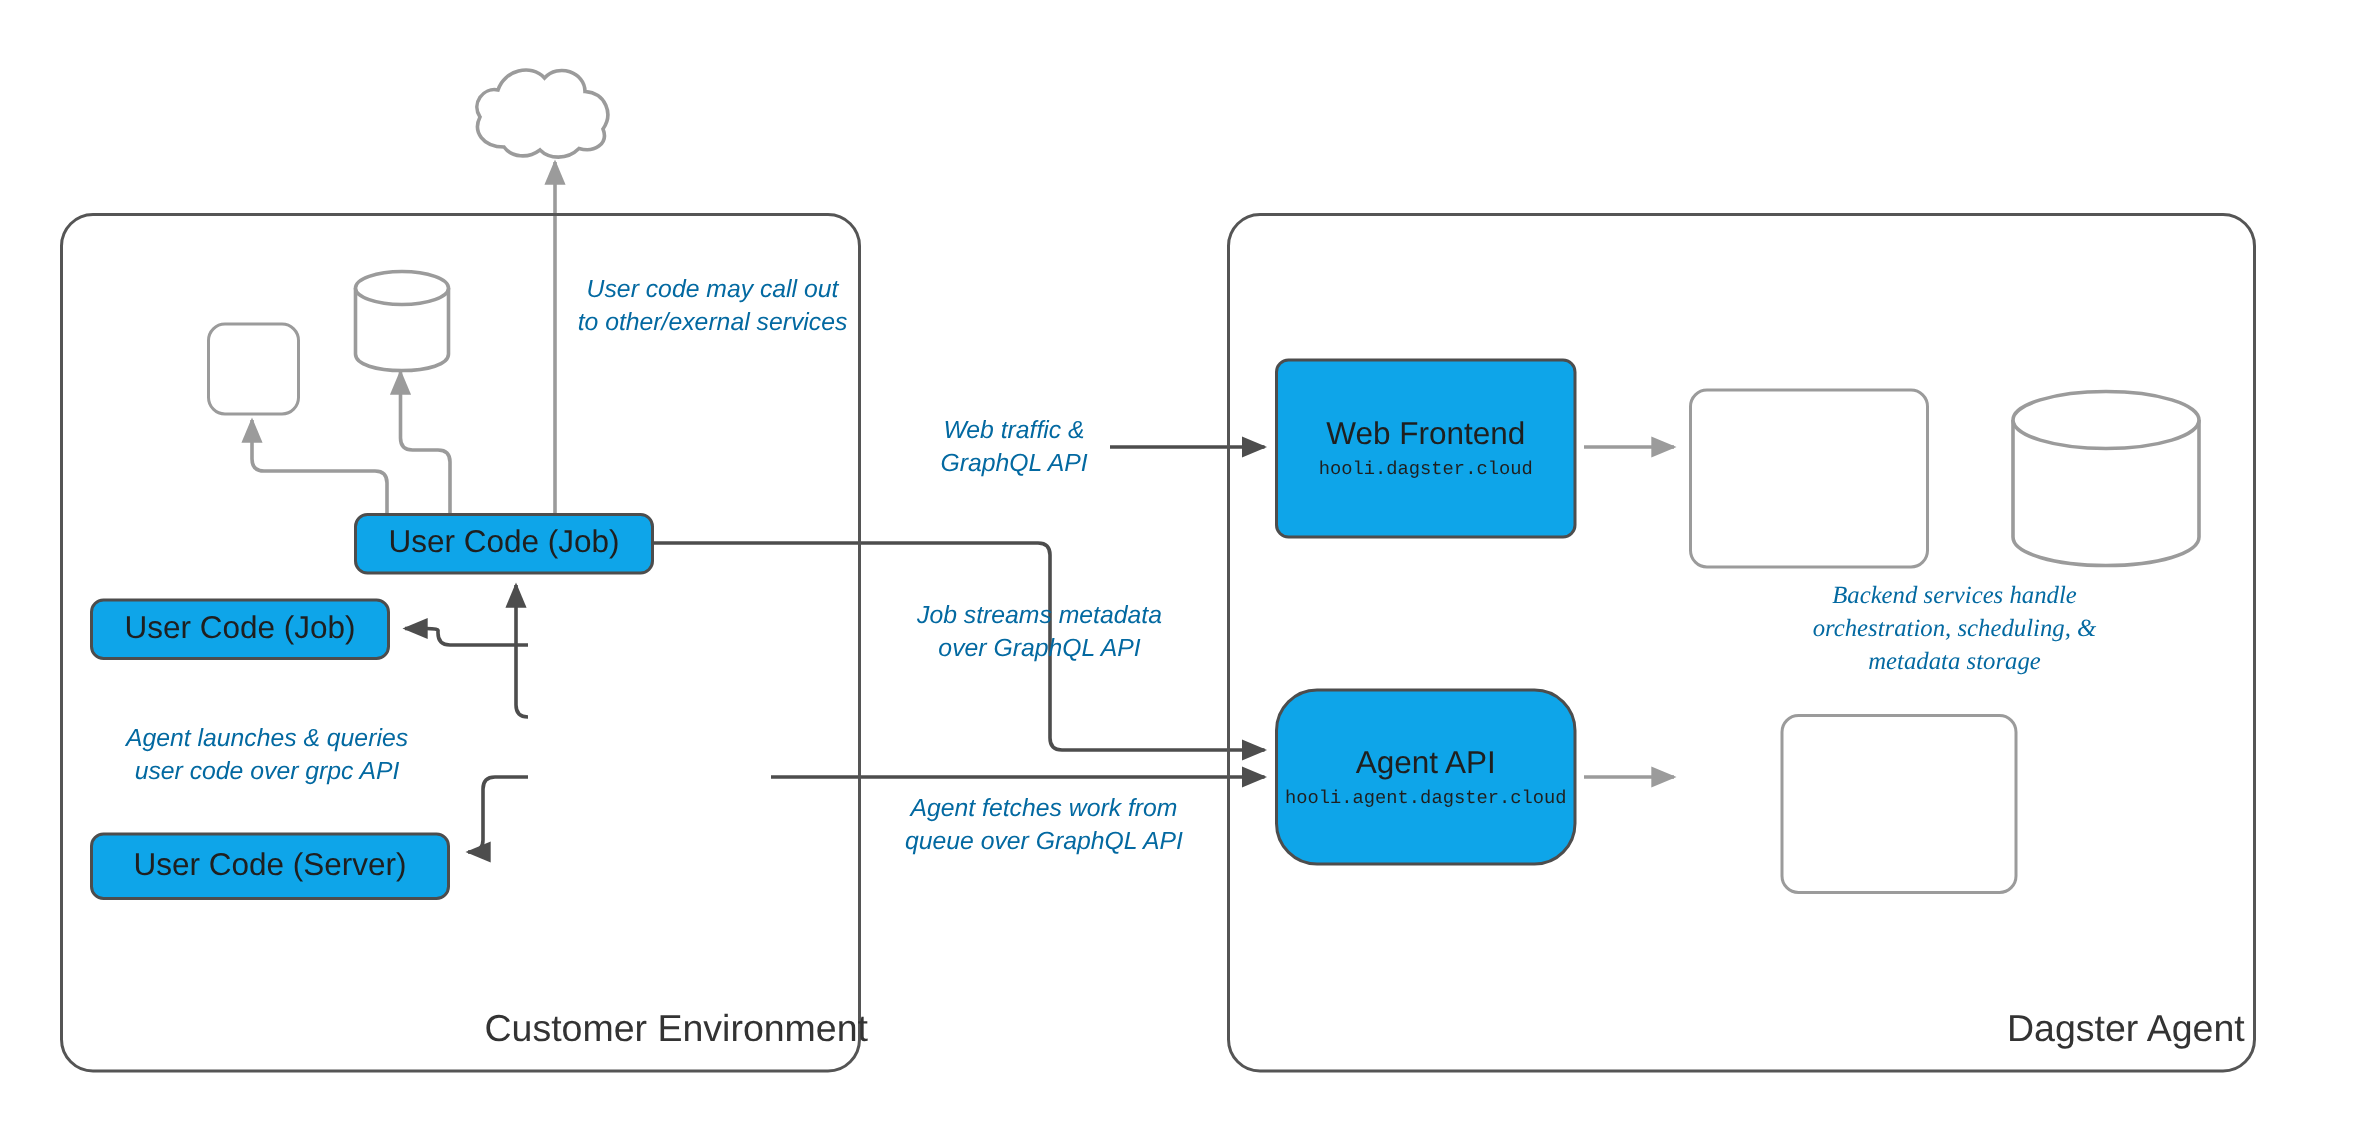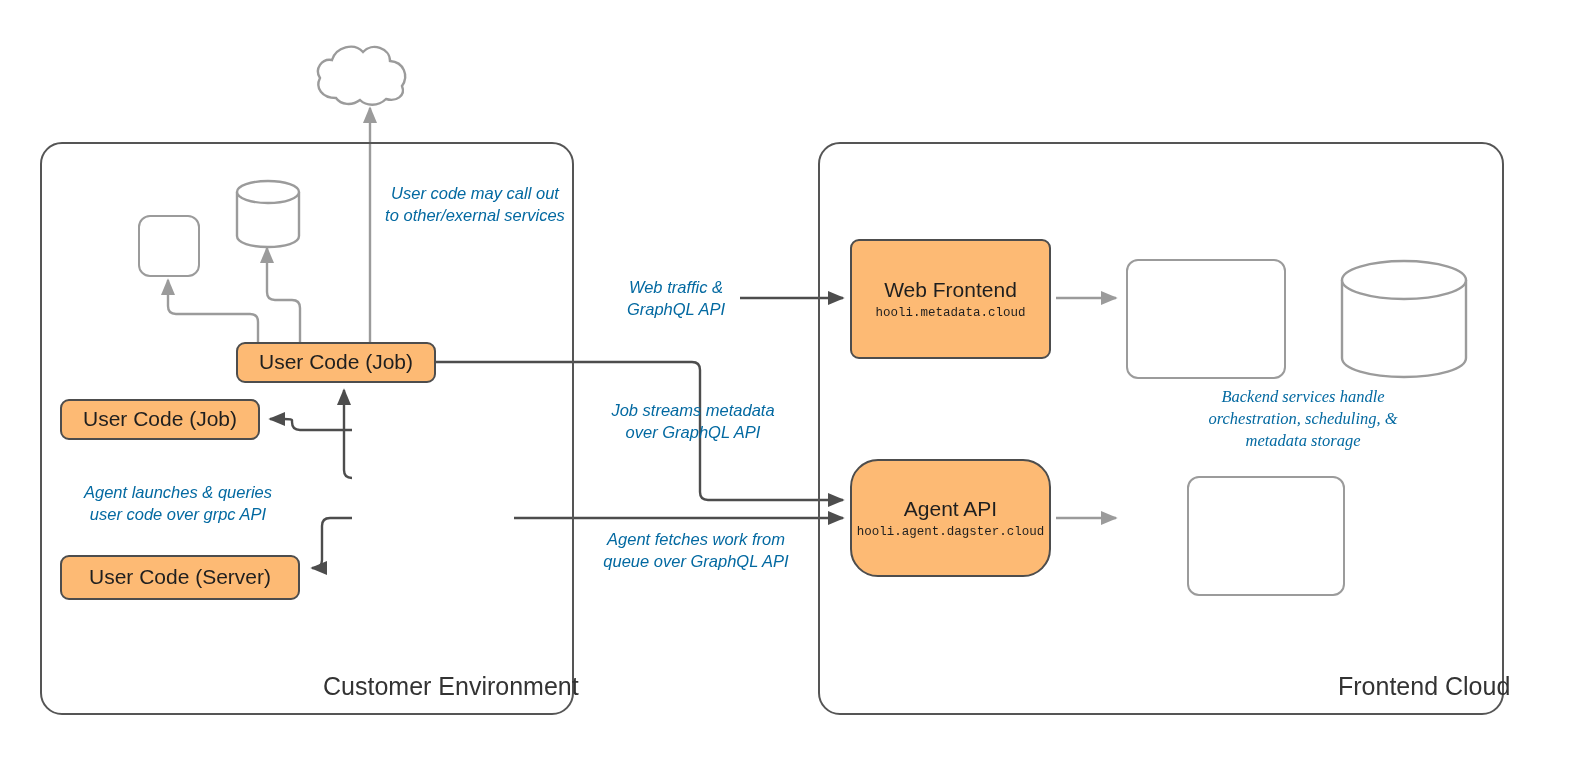--- a/index.html
+++ b/index.html
@@ -27,21 +27,21 @@
     height: 765px;
     pointer-events: none;
   }
   .node {
     position: absolute;
     box-sizing: border-box;
     display: flex;
     flex-direction: column;
     align-items: center;
     justify-content: center;
-    background: #fdba74;
+    background: #0ea5e9;
   }
   .container-box {
     position: absolute;
     box-sizing: border-box;
     border: 2.6px solid #555555;
     border-radius: 22px;
     background: transparent;
   }
   .container-label {
     position: absolute;
@@ -147,38 +147,38 @@
     <path d="M 2 22 L 2 100 C 2 111 30 119 64 119 C 98 119 126 111 126 100 L 126 22" fill="#ffffff" stroke="#9b9b9b" stroke-width="2.4"></path>
     <ellipse cx="64" cy="22" rx="62" ry="19" fill="#ffffff" stroke="#9b9b9b" stroke-width="2.4"></ellipse>
   </svg>
 
   <div class="node box-grey" style="left:1187px; top:476px; width:158px; height:120px;"></div>
 
   <div class="container-box" style="left:40px; top:142px; width:534px; height:573px;"></div>
   <div class="container-label" style="left:323px; top:672px;">Customer Environment</div>
 
   <div class="container-box" style="left:818px; top:142px; width:686px; height:573px;"></div>
-  <div class="container-label" style="left:1338px; top:672px;">Frontend Cloud</div>
+  <div class="container-label" style="left:1338px; top:672px;">Dagster Agent</div>
 
   <div class="node box-dark" style="left:236px; top:342px; width:200px; height:41px;">
     <span class="node-title">User Code (Job)</span>
   </div>
 
   <div class="node box-dark" style="left:60px; top:399px; width:200px; height:41px;">
     <span class="node-title">User Code (Job)</span>
   </div>
 
   <div class="node box-dark" style="left:60px; top:555px; width:240px; height:45px;text-align:center;">
     <span class="node-title">User Code (Server)</span>
   </div>
 
 
   <div class="node box-dark" style="left:850px; top:239px; width:201px; height:120px;">
     <span class="node-title">Web Frontend</span>
-    <span class="node-sub">hooli.metadata.cloud</span>
+    <span class="node-sub">hooli.dagster.cloud</span>
   </div>
 
   <div class="node box-dark" style="left:850px; top:459px; width:201px; height:118px;border-radius:28px;">
     <span class="node-title">Agent API</span>
     <span class="node-sub">hooli.agent.dagster.cloud</span>
   </div>
 
   <div class="annotation" style="left:378px; top:183px; width:194px;">User code may call out
 to other/exernal services</div>
 

